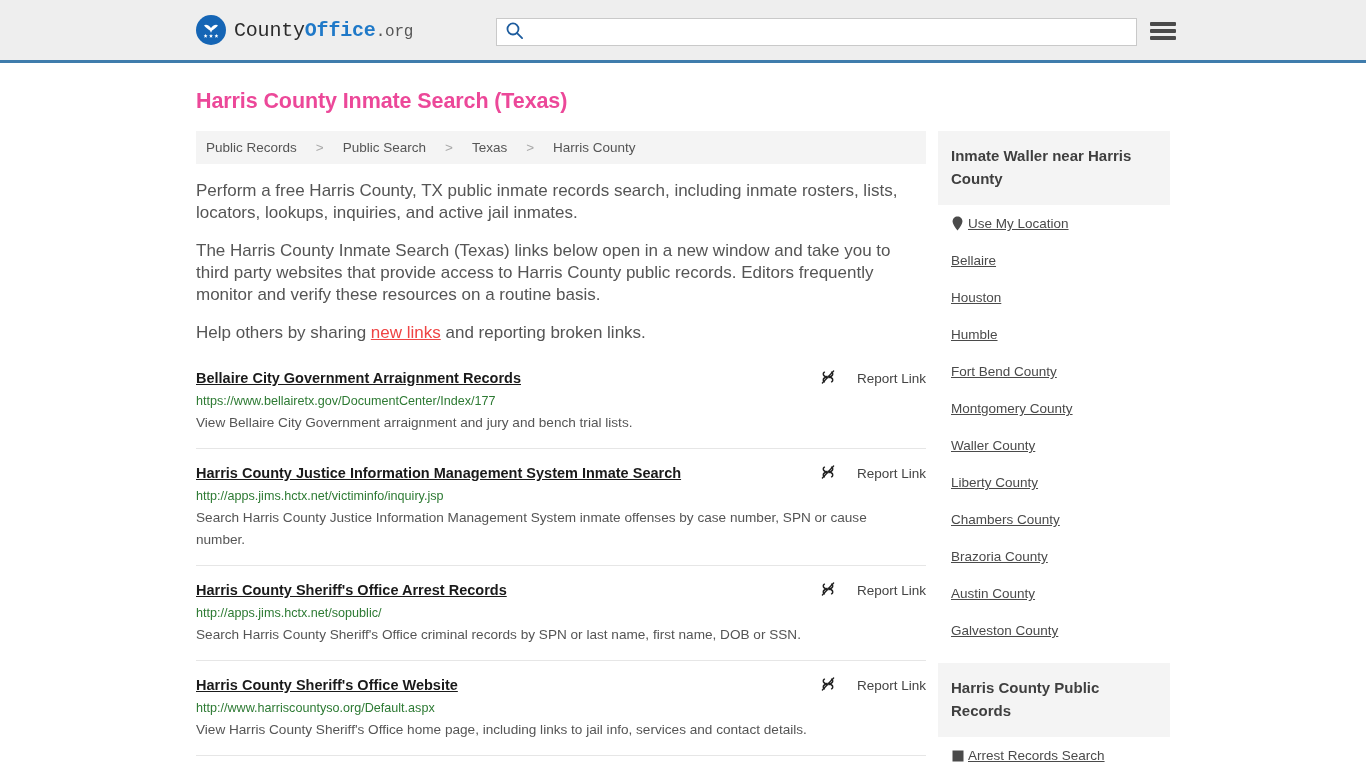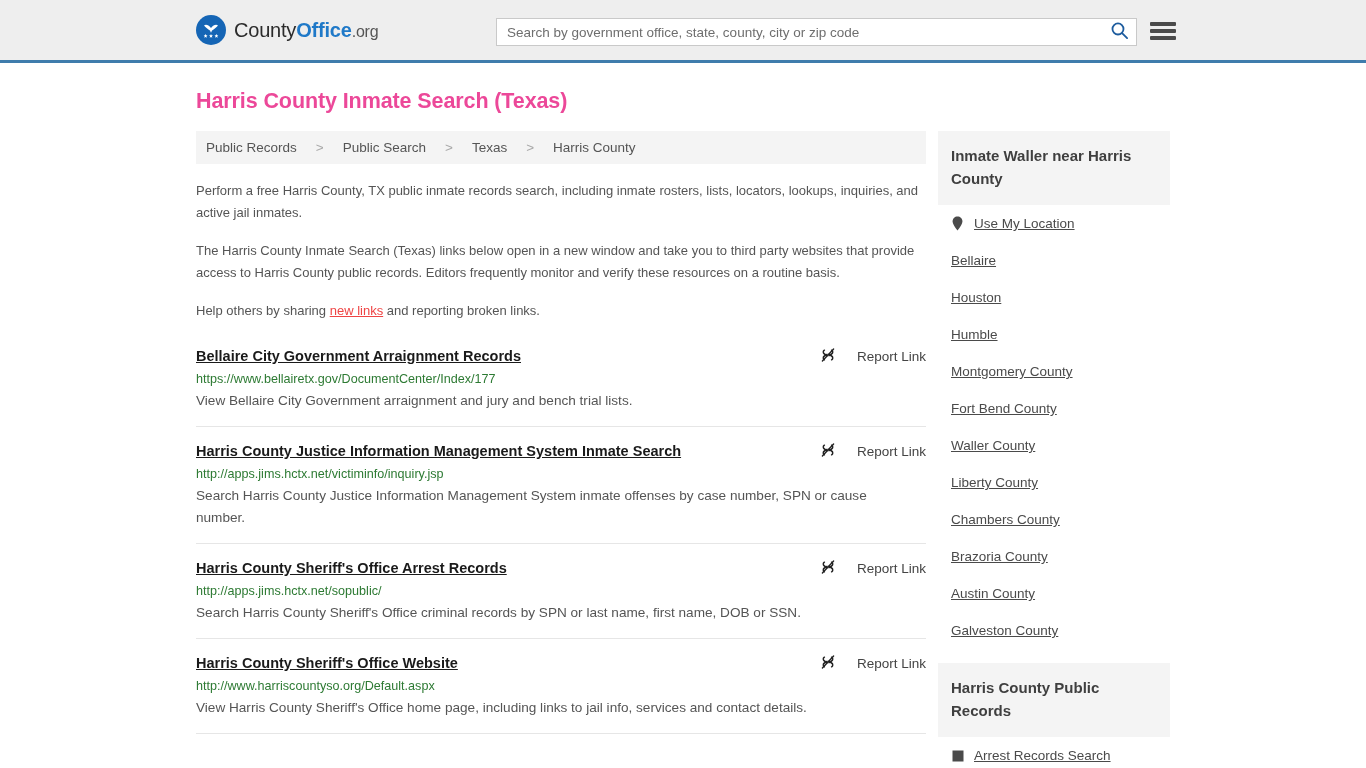--- a/index.html
+++ b/index.html
@@ -43,20 +43,21 @@
     align-items: center;
     justify-content: center;
   }
   .brand-seal svg { display: block; }
 
   .brand-text {
     margin-left: 8px;
     font-size: 20px;
     letter-spacing: -0.2px;
     white-space: nowrap;
+    font-family: Liberation Mono, monospace;
   }
   .brand-county { color: #2b2b2b; }
   .brand-office { color: #1f79c8; font-weight: bold; }
   .brand-org { color: #555555; font-size: 16px; }
 
   .search-wrap {
     position: absolute;
     left: 496px;
     top: 18px;
     width: 641px;
@@ -149,21 +150,21 @@
     gap: 12px;
   }
   .breadcrumb a {
     color: #555;
     text-decoration: none;
   }
   .bc-sep { color: #a8a8a8; padding: 0 7px; }
 
   
   .intro p {
-    font-size: 13px;
+    font-size: 17px;
     line-height: 22px;
     color: #555555;
     margin-top: 16px;
   }
   .intro a {
     color: #ef4444;
     font-weight: normal;
   }
 
   
@@ -229,21 +230,21 @@
     font-weight: bold;
     color: #3f3f3f;
     line-height: 23px;
   }
 
   .side-list { padding: 0 13px; }
 
   .side-item {
     display: flex;
     align-items: center;
-    gap: 10px;
+    gap: 4px;
     padding: 11px 0 11px 0;
     font-size: 13.5px;
   }
   .side-item a {
     color: #4a4a4a;
     text-decoration: underline;
   }
   .side-item .ico {
     flex: 0 0 auto;
     width: 13px;
@@ -270,21 +271,20 @@
           <polygon points="18.4,17 19,18.3 20.4,18.4 19.3,19.3 19.7,20.7 18.4,19.9 17.1,20.7 17.5,19.3 16.4,18.4 17.8,18.3"></polygon>
         </g>
       </svg>
     </span>
     <span class="brand-text">
       <span class="brand-county">County</span><span class="brand-office">Office</span><span class="brand-org">.org</span>
     </span>
   </a>
 
   <div class="search-wrap">
-    <input class="search-input" type="text" placeholder="Search by government office, state, county, city or zip code" style="">
     <button class="search-btn">
       <span>
         <svg width="19" height="19" viewBox="0 0 20 20" aria-hidden="true">
           <circle cx="8.4" cy="8.4" r="5.8" fill="none" stroke="#1d5c9e" stroke-width="1.9"></circle>
           <line x1="12.7" y1="12.7" x2="18" y2="18" stroke="#1d5c9e" stroke-width="1.9" stroke-linecap="round"></line>
         </svg>
       </span>
     </button>
   </div>
 
@@ -422,24 +422,24 @@
         <div class="side-item">
           <a href="#">Bellaire</a>
         </div>
         <div class="side-item">
           <a href="#">Houston</a>
         </div>
         <div class="side-item">
           <a href="#">Humble</a>
         </div>
         <div class="side-item">
+          <a href="#">Fort Bend County</a>
+        </div>
+        <div class="side-item">
           <a href="#">Montgomery County</a>
-        </div>
-        <div class="side-item">
-          <a href="#">Fort Bend County</a>
         </div>
         <div class="side-item">
           <a href="#">Waller County</a>
         </div>
         <div class="side-item">
           <a href="#">Liberty County</a>
         </div>
         <div class="side-item">
           <a href="#">Chambers County</a>
         </div>

